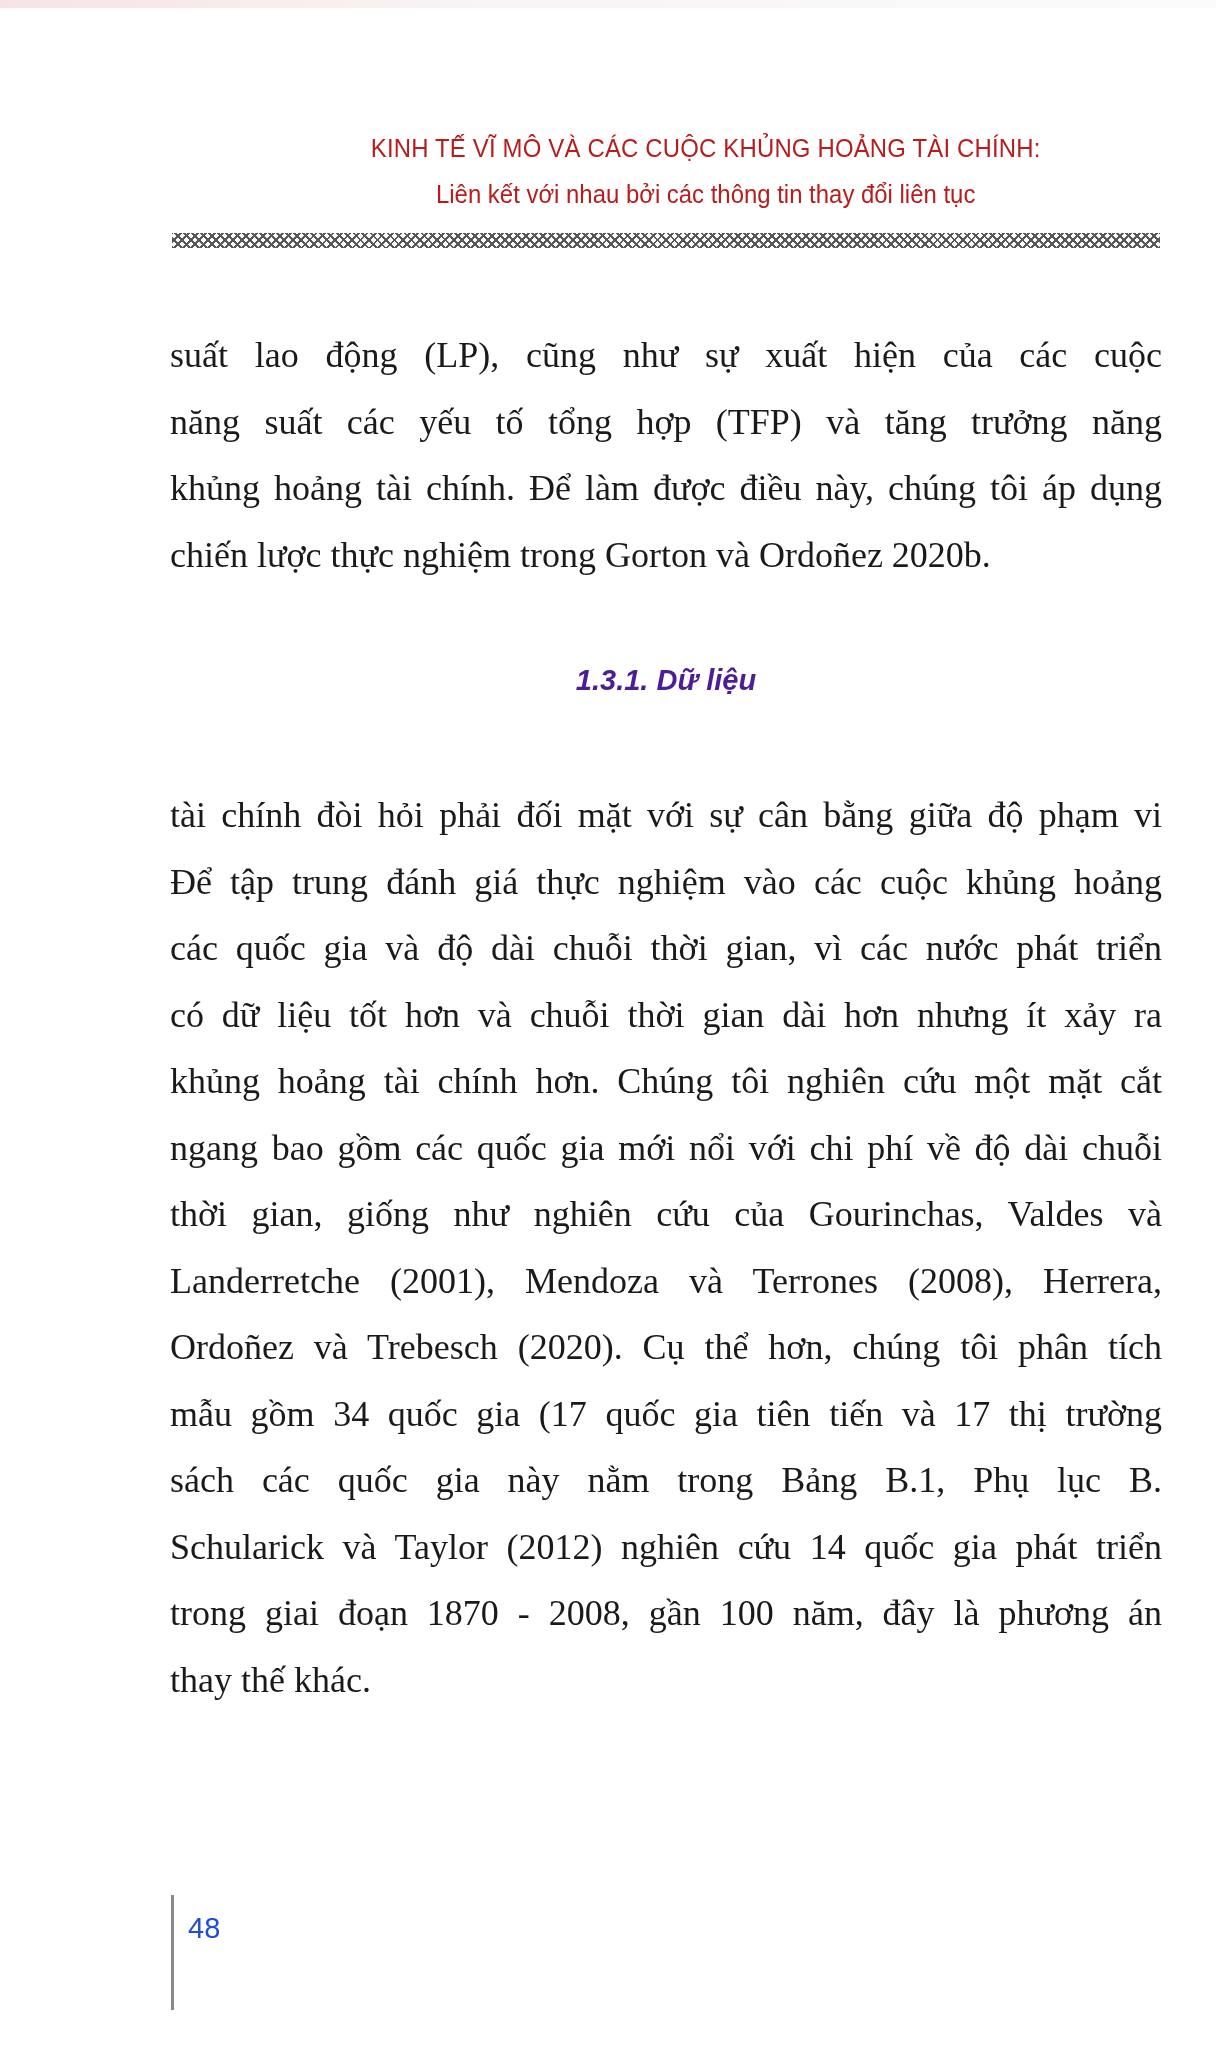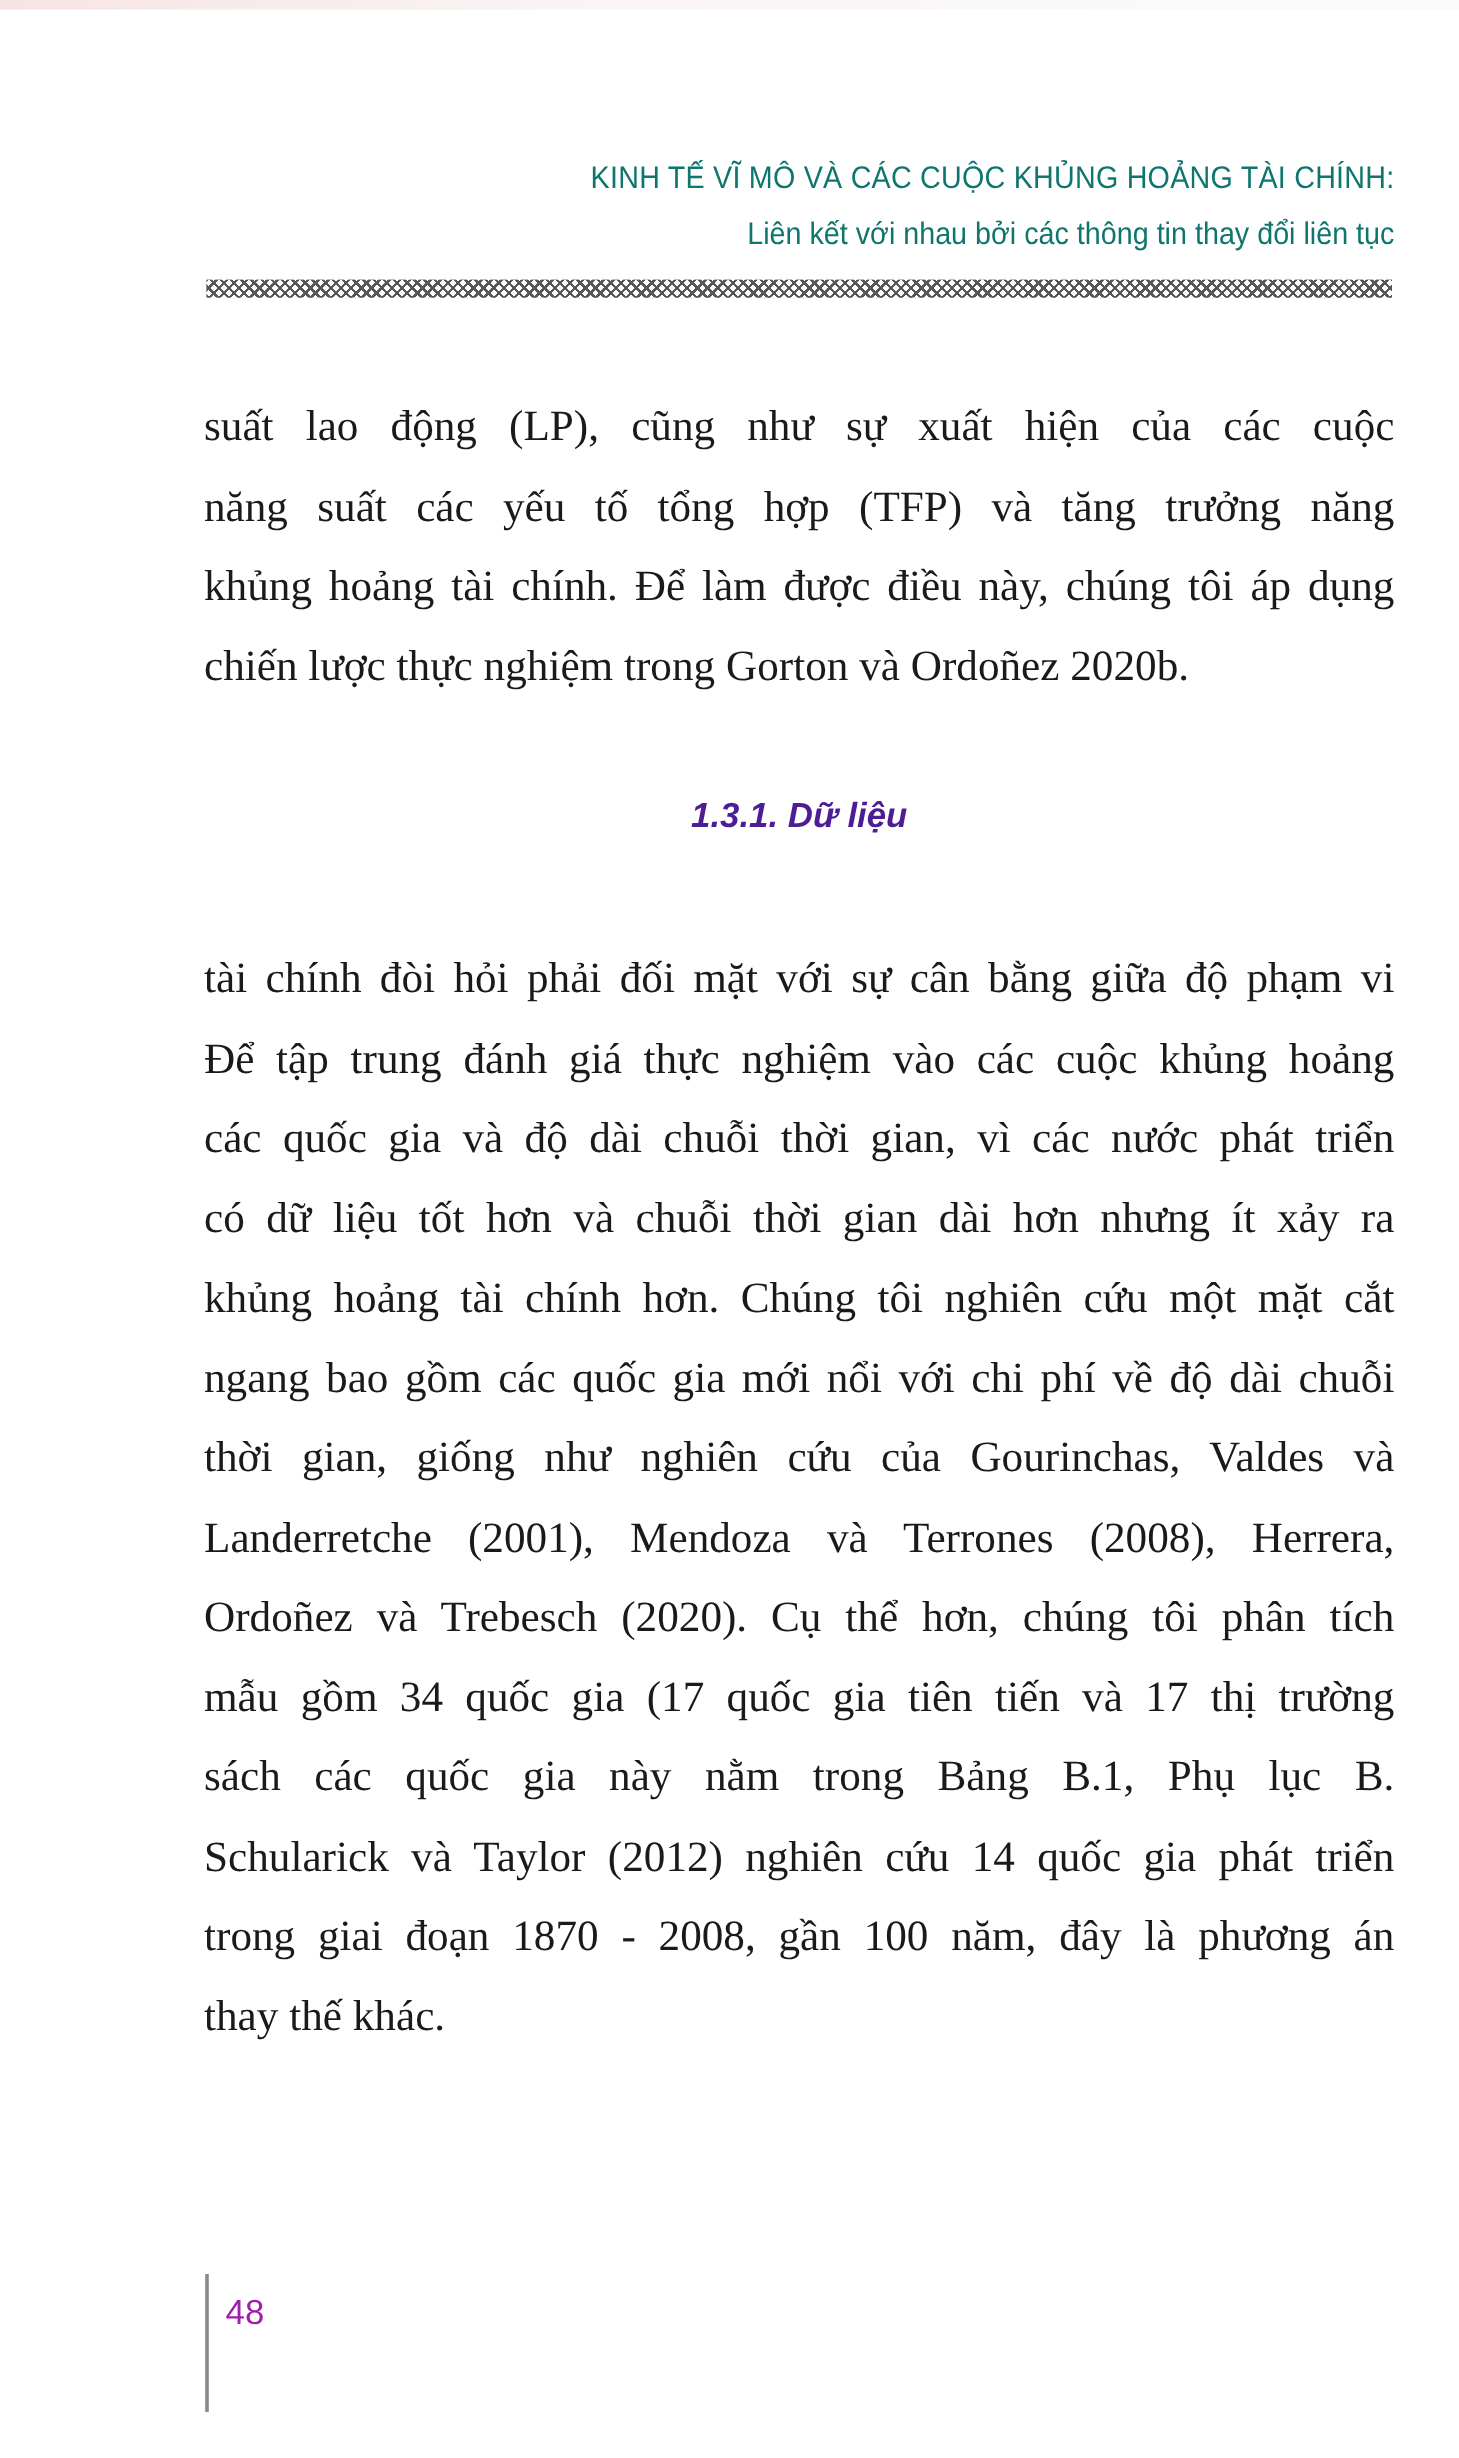--- a/index.html
+++ b/index.html
@@ -18,23 +18,23 @@
       position: absolute;
       left: 0; top: 0;
       width: 1216px; height: 8px;
       background: linear-gradient(to right, #f6e4e4, #faf4f4 40%, #fbfbfb 100%);
     }
     .running-header {
       position: absolute;
       left: 170px;
       top: 128px;
       width: 992px;
-      text-align: right;
+      text-align: center;
       font-family: "Liberation Sans", "DejaVu Sans", sans-serif;
-      color: #0f766e;
+      color: #b91c1c;
     }
     .running-header .line1 {
       font-size: 26px;
       letter-spacing: 0.2px;
       line-height: 40px;
       transform: scaleX(0.92);
       transform-origin: right center;
       white-space: nowrap;
     }
     .running-header .line2 {
@@ -98,21 +98,21 @@
       width: 3px;
       height: 115px;
       background: #8a8a8a;
     }
     .page-number {
       position: absolute;
       left: 188px;
       top: 1912px;
       font-family: "Liberation Sans", "DejaVu Sans", sans-serif;
       font-size: 29px;
-      color: #a21caf;
+      color: #1d4ed8;
     }
   </style>
 </head>
 <body>
 
 <div class="top-tint"></div>
 
 <div class="running-header">
   <div class="line1">KINH TẾ VĨ MÔ VÀ CÁC CUỘC KHỦNG HOẢNG TÀI CHÍNH:</div>
   <div class="line2">Liên kết với nhau bởi các thông tin thay đổi liên tục</div>

